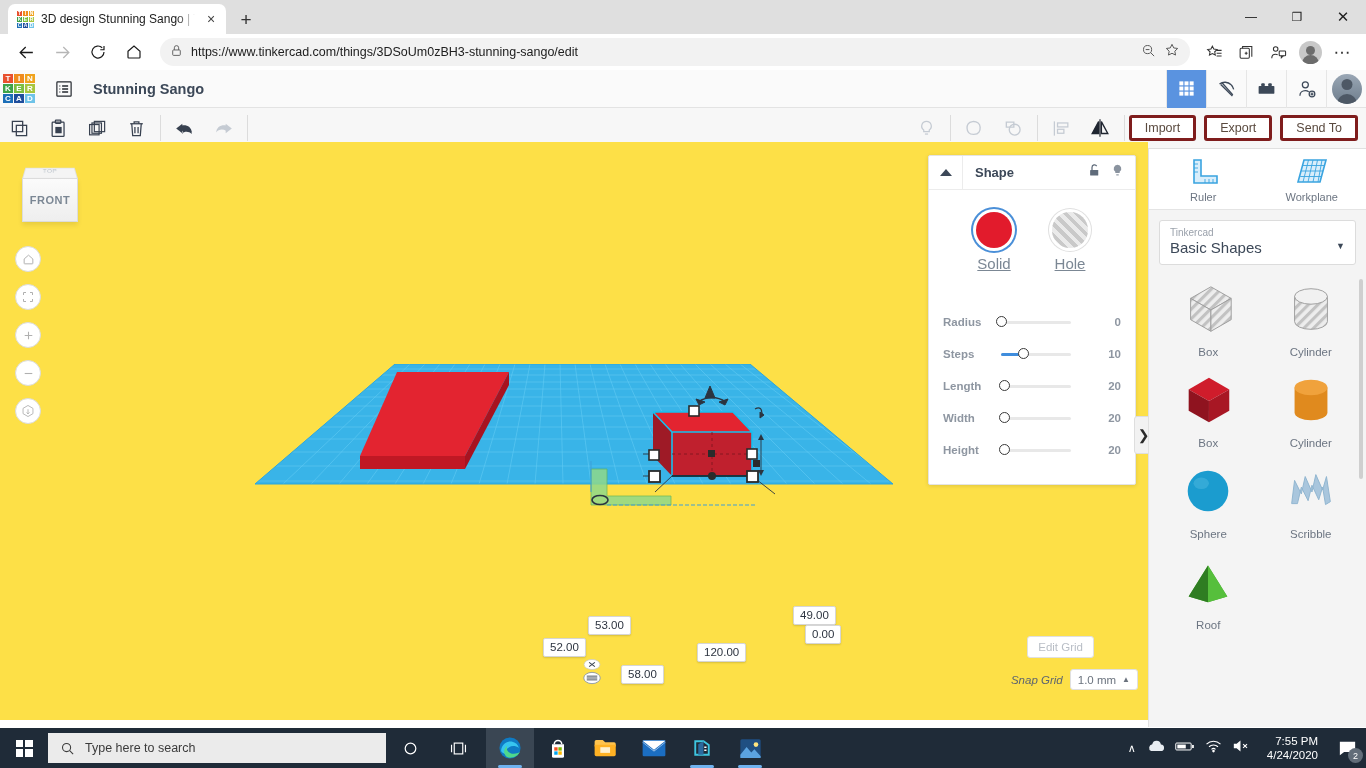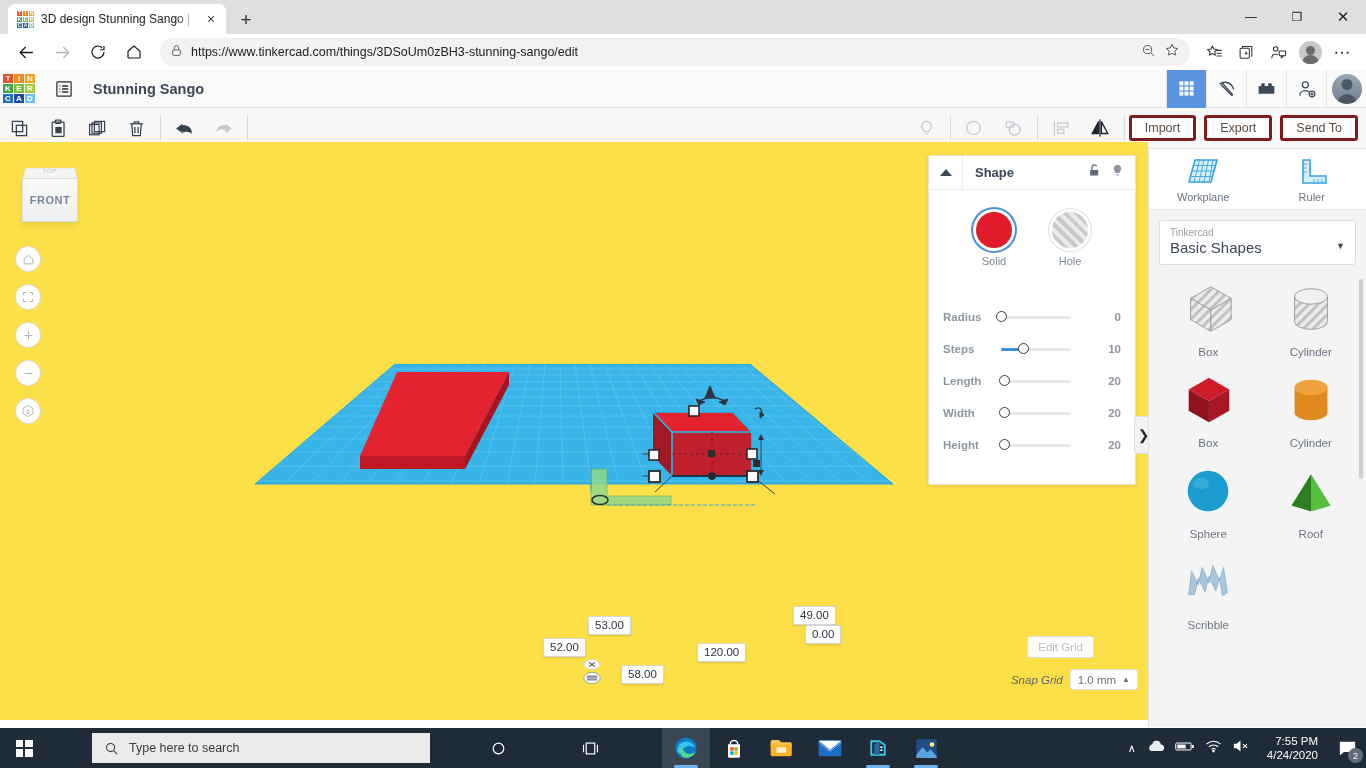--- a/index.html
+++ b/index.html
@@ -169,21 +169,21 @@
   .sp-title { font-size: 13px; color: #3c4858; font-weight: bold; margin-left: 12px; }
   .sp-headicons { margin-left: auto; display: flex; gap: 8px; padding-right: 10px;
                   color: #6f7a88; }
   .sp-modes { display: flex; justify-content: center; gap: 40px; padding-top: 22px; }
   .mode { display: flex; flex-direction: column; align-items: center; gap: 7px; }
   .mode-circle { width: 36px; height: 36px; border-radius: 50%; }
   .mode-circle.solid { background: #e21b2c; box-shadow: 0 0 0 3px #fff, 0 0 0 5px #4a8fd8; }
   .mode-circle.hole { background:
       repeating-linear-gradient(45deg,#c9c9c9 0 4px,#eaeaea 4px 8px);
       box-shadow: 0 0 0 3px #fff, 0 0 0 4px #e0e0e0; }
-  .mode-label { font-size: 11px; color: #7b8794; }
+  .mode-label { font-size: 15px; color: #7b8794; text-decoration: underline; }
   .sliders { padding: 34px 14px 0 14px; font-weight: bold; }
   .slider-row { display: flex; align-items: center; height: 32px; }
   .slider-name { width: 58px; font-size: 11.5px; color: #8e96a1; }
   .slider-track { position: relative; width: 70px; height: 3px;
                   background: #e8e8e8; border-radius: 2px; }
   .slider-fill { position: absolute; left: 0; top: 0; height: 3px;
                  background: #3f8ddd; border-radius: 2px; }
   .slider-knob { position: absolute; top: -4.5px; width: 11px; height: 11px;
                  border-radius: 50%; background: #fff; border: 1.5px solid #3a3a3a; }
   .slider-val { margin-left: auto; font-size: 11.5px; color: #8e96a1; }
@@ -210,21 +210,21 @@
                color: #3c4858; font-size: 9px; }
   .lib-grid { display: grid; grid-template-columns: 1fr 1fr;
               padding: 6px 4px 0 8px; row-gap: 14px; }
   .lib-item { display: flex; flex-direction: column; align-items: center; gap: 3px; }
   .lib-item span { font-size: 11.5px; color: #6c7582; }
   .lib-scroll { position: absolute; right: 3px; top: 130px; width: 4px; height: 200px;
                 background: #cfcfcf; border-radius: 2px; }
 
   
   .taskbar { position: absolute; left: 0; bottom: 0; width: 1366px; height: 40px;
-             background: #1f2b38; display: flex; align-items: center; gap: 44px; }
+             background: #1f2b38; display: flex; align-items: center; }
   .start { width: 48px; height: 40px; display: flex; align-items: center;
            justify-content: center; }
   .start-logo { width: 17px; height: 17px; display: grid;
                 grid-template-columns: 1fr 1fr; grid-template-rows: 1fr 1fr; gap: 2px; }
   .start-logo i { background: #fff; }
   .tb-search { width: 338px; height: 30px; background: #ebebeb; display: flex;
                align-items: center; gap: 10px; padding: 0 12px; color: #3b3b3b; }
   .tb-search span { font-size: 12.5px; color: #3b3b3b; }
   .tb-sysbtn { width: 48px; height: 40px; display: flex; align-items: center;
                justify-content: center; color: #fff; }
@@ -751,46 +751,46 @@
         </div>
       </div>
   </div>
 
   <div class="panel-tab">❯</div>
 
   <div class="library">
     <div class="lib-top">
       <div class="lib-topitem">
         <svg width="34" height="30" viewBox="0 0 34 30">
+          <path d="M8,3 h7 v16 h16 v7 h-23 z" fill="#d9eefb" stroke="#3aa4e0" stroke-width="1.6"></path>
+          <g stroke="#3aa4e0" stroke-width="0.9">
+            <line x1="8" y1="7" x2="12" y2="7"></line>
+              <line x1="8" y1="11" x2="12" y2="11"></line>
+              <line x1="8" y1="15" x2="12" y2="15"></line>
+            <line x1="19" y1="22" x2="19" y2="26"></line>
+              <line x1="23" y1="22" x2="23" y2="26"></line>
+              <line x1="27" y1="22" x2="27" y2="26"></line>
+          </g>
+        </svg>
+        <span>Ruler</span>
+      </div>
+      <div class="lib-topitem">
+        <svg width="34" height="30" viewBox="0 0 34 30">
           <polygon points="9,3 31,3 25,25 3,25" fill="#d9eefb" stroke="#3aa4e0" stroke-width="1.6"></polygon>
           <g stroke="#3aa4e0" stroke-width="0.9">
             <line x1="13.5" y1="3" x2="8" y2="25"></line>
               <line x1="18" y1="3" x2="13" y2="25"></line>
             <line x1="22.5" y1="3" x2="18" y2="25"></line>
               <line x1="27" y1="3" x2="23" y2="25"></line>
             <line x1="7.8" y1="8.5" x2="29.5" y2="8.5"></line>
               <line x1="6.5" y1="14" x2="28" y2="14"></line>
             <line x1="5.2" y1="19.5" x2="26.5" y2="19.5"></line>
           </g>
         </svg>
         <span>Workplane</span>
-      </div>
-      <div class="lib-topitem">
-        <svg width="34" height="30" viewBox="0 0 34 30">
-          <path d="M8,3 h7 v16 h16 v7 h-23 z" fill="#d9eefb" stroke="#3aa4e0" stroke-width="1.6"></path>
-          <g stroke="#3aa4e0" stroke-width="0.9">
-            <line x1="8" y1="7" x2="12" y2="7"></line>
-              <line x1="8" y1="11" x2="12" y2="11"></line>
-              <line x1="8" y1="15" x2="12" y2="15"></line>
-            <line x1="19" y1="22" x2="19" y2="26"></line>
-              <line x1="23" y1="22" x2="23" y2="26"></line>
-              <line x1="27" y1="22" x2="27" y2="26"></line>
-          </g>
-        </svg>
-        <span>Ruler</span>
       </div>
     </div>
 
     <div class="lib-select">
       <div class="lib-sel-sub">Tinkercad</div>
       <div class="lib-sel-main">Basic Shapes</div>
       <div class="lib-caret">▼</div>
     </div>
 
     <div class="lib-grid" id="lib-grid">
@@ -838,31 +838,31 @@
         </div>
         <div class="lib-item">
           <div><svg width="58" height="58" viewBox="0 0 60 60">
               <circle cx="30" cy="29" r="21" fill="#1b9ccf"></circle>
               <ellipse cx="23" cy="21" rx="8" ry="6" fill="#55bde0" opacity=".45"></ellipse>
             </svg></div>
           <span>Sphere</span>
         </div>
         <div class="lib-item">
           <div><svg width="58" height="58" viewBox="0 0 60 60">
+              <path d="M10,42 l3,-24 l7,14 l4,-18 l7,16 l4,-18 l7,16 l4,-14 l4,26 l-5,3 l-3,-18 l-4,13 l-7,-15 l-4,16 l-7,-14 l-4,17z" fill="#a9c6dd" stroke="#8fb4cf"></path>
+            </svg></div>
+          <span>Scribble</span>
+        </div>
+        <div class="lib-item">
+          <div><svg width="58" height="58" viewBox="0 0 60 60">
               <polygon points="10,44 30,12 50,44 30,50" fill="#4aa832"></polygon>
               <polygon points="10,44 30,12 30,50" fill="#2f7d22"></polygon>
               <polygon points="30,12 50,44 30,50" fill="#56bf3c"></polygon>
             </svg></div>
           <span>Roof</span>
-        </div>
-        <div class="lib-item">
-          <div><svg width="58" height="58" viewBox="0 0 60 60">
-              <path d="M10,42 l3,-24 l7,14 l4,-18 l7,16 l4,-18 l7,16 l4,-14 l4,26 l-5,3 l-3,-18 l-4,13 l-7,-15 l-4,16 l-7,-14 l-4,17z" fill="#a9c6dd" stroke="#8fb4cf"></path>
-            </svg></div>
-          <span>Scribble</span>
         </div>
       </div>
     <div class="lib-scroll"></div>
   </div>
 
   <div class="taskbar">
     <div class="start">
       <span class="start-logo">
           <i></i>
           <i></i>

